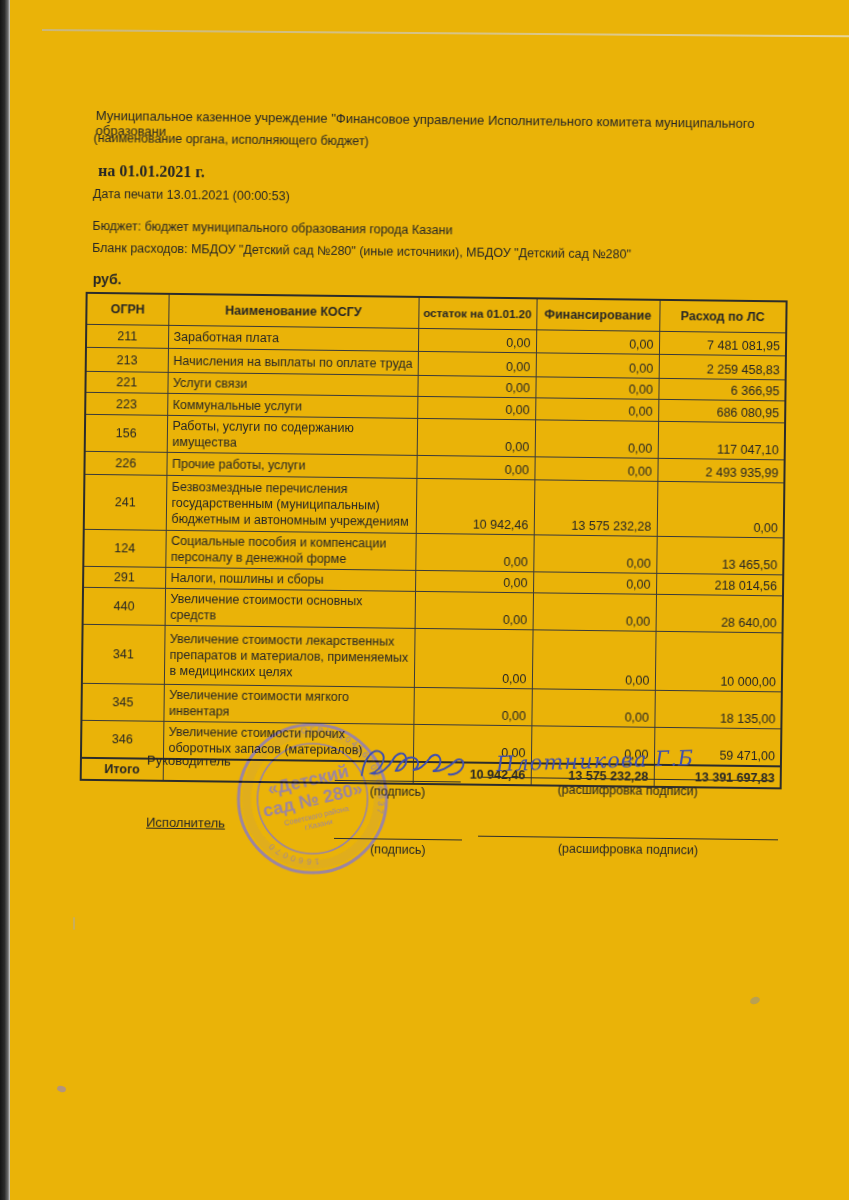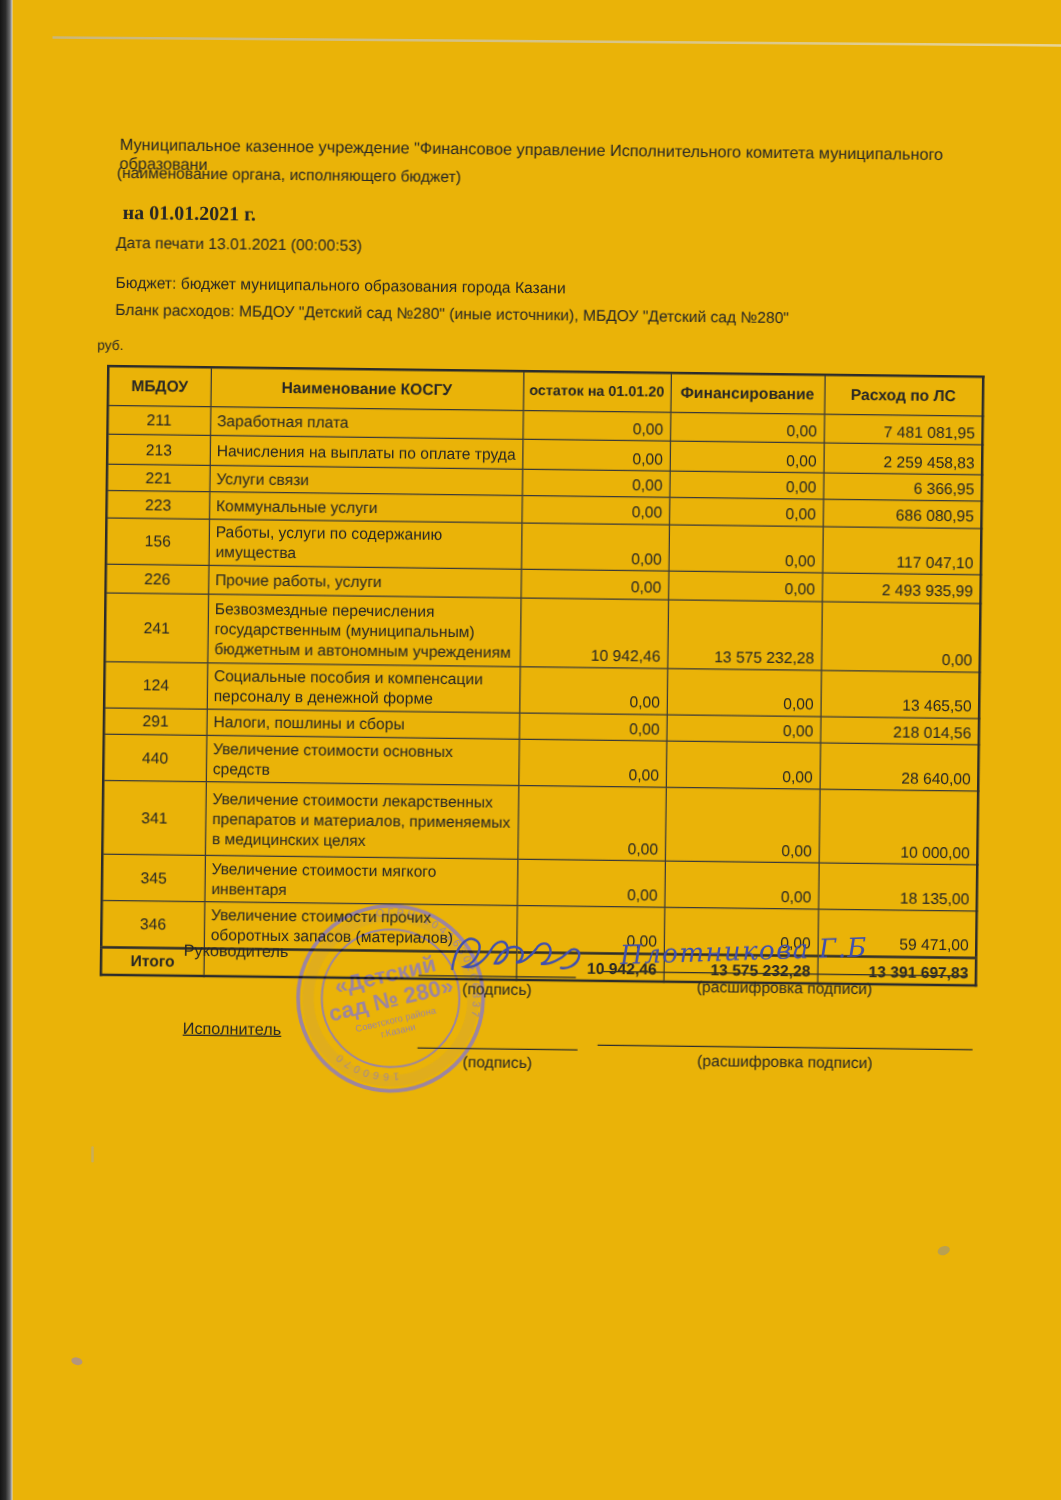--- a/index.html
+++ b/index.html
@@ -16,21 +16,21 @@
   .speck1{left:750px;top:997px;width:10px;height:7px;background:#8f8f8f;opacity:.55;transform:rotate(-20deg);}
   .speck2{left:57px;top:1086px;width:9px;height:6px;background:#8d80cc;opacity:.6;transform:rotate(15deg);}
   .speck3{left:73px;top:917px;width:2px;height:13px;background:#a9a9a9;opacity:.5;border-radius:2px;}
 
   .org-line{left:96px;top:108px;width:720px;font-size:13px;}
   .org-caption{left:94px;top:131px;font-size:12.5px;}
   .date-title{left:99px;top:162px;font-size:16px;font-weight:bold;font-family:"Liberation Serif","DejaVu Serif",serif;}
   .print-date{left:94px;top:187px;font-size:12.5px;}
   .budget-line{left:94px;top:219px;font-size:12.5px;}
   .blank-line{left:94px;top:241px;font-size:12.5px;}
-  .rub-label{left:80px;top:271px;font-size:11px;}
+  .rub-label{left:95px;top:271px;font-size:14px;font-weight:bold;}
 
   table.report{position:absolute;left:88px;top:292px;width:700px;border-collapse:collapse;table-layout:fixed;
       border:2px solid #2c2c2c;}
   table.report col.c0{width:82px;} table.report col.c1{width:250px;}
   table.report col.c2{width:118px;} table.report col.c3{width:123px;} table.report col.c4{width:127px;}
   table.report th{border:1.5px solid #383838;font-size:12.5px;font-weight:bold;text-align:center;
       vertical-align:middle;padding:1px 2px;height:28px;}
   table.report th.small{font-size:11.5px;white-space:nowrap;}
   table.report td{border:1px solid #3a3a3a;font-size:12.5px;}
   td.code{text-align:center;vertical-align:middle;}
@@ -77,21 +77,21 @@
     <table class="report">
       <colgroup>
           <col class="c0">
           <col class="c1">
           <col class="c2">
           <col class="c3">
           <col class="c4">
         </colgroup>
       <thead>
         <tr>
-          <th>МБДОУ</th>
+          <th>ОГРН</th>
           <th>Наименование КОСГУ</th>
           <th class="small">остаток на 01.01.20</th>
           <th>Финансирование</th>
           <th>Расход по ЛС</th>
         </tr>
       </thead>
       <tbody>
           <tr style="height: 23px;">
             <td class="code">211</td>
             <td class="name">Заработная плата</td>

